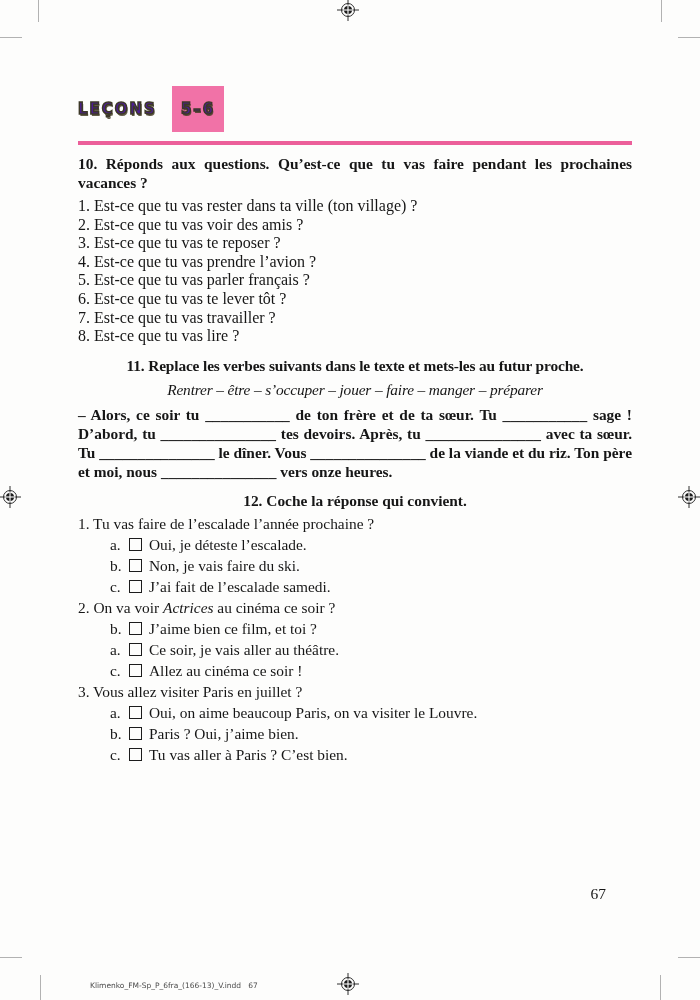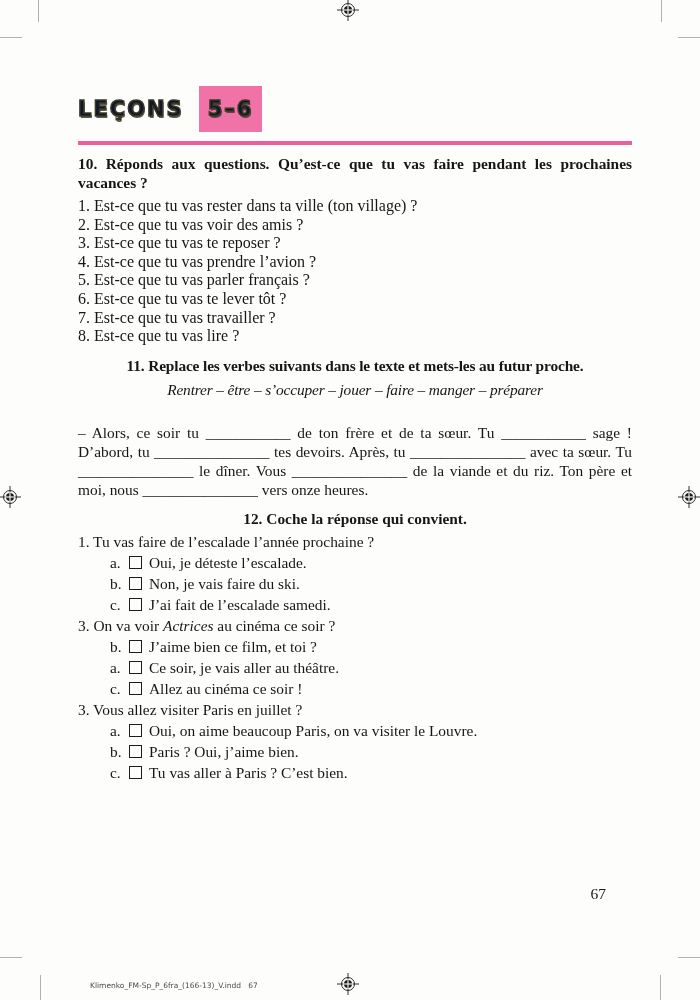--- a/index.html
+++ b/index.html
@@ -7,38 +7,38 @@
     position:relative; width:700px; height:1000px;
     background:#fdfdfc; overflow:hidden;
     font-family:"Liberation Serif", serif; color:#161616;
   }
   .content { position:absolute; left:78px; width:554px; top:86px; }
 
   
   .lessons-row { display:flex; align-items:center; gap:15px; }
   .bubble-text {
     font-family:"DejaVu Sans", sans-serif; font-weight:900;
-    font-size:21px; letter-spacing:2px; line-height:30px;
-    color:#0f172a; -webkit-text-stroke:1.5px #3c3827;
+    font-size:15px; letter-spacing:2px; line-height:30px;
+    color:#4c1d95; -webkit-text-stroke:1.5px #3c3827;
     text-shadow:1px 2px 0 rgba(70,64,40,0.85);
   }
   .range-box { background:#f172a7; padding:8px 9px; }
   .pink-rule { height:4px; background:#ec5f9a; margin-top:9px; }
 
   
   p { margin:0; font-size:15.4px; line-height:19px;text-align:center; }
   .just { text-align:justify; }
   .bold { font-weight:bold; }
   .nowrap { white-space:nowrap; letter-spacing:-0.15px; }
   .ex9 { margin-top:12px; }
   .ex10h { margin-top:9px; margin-bottom:5px; }
   .qlist div { line-height:18.6px; }
   .ex11h { margin-top:10px; }
   .verbs { margin-top:5px; font-style:italic; }
-  .gaptext { margin-top:24px; }
+  .gaptext { margin-top:6px;font-weight:bold; }
   .ex12h { margin-top:10px; margin-bottom:4px; }
 
   .q { margin:0; }
   .qline { font-size:15.4px; line-height:20px; }
   .opt { margin:1px 0 2px 32px; font-size:15.4px; line-height:19px; }
   .letter { display:inline-block; min-width:14px; }
   .cbox {
     display:inline-block; width:11px; height:11px;
     border:1.3px solid #1c1c1c; margin:0 7px 0 5px;
     vertical-align:-1px; background:transparent;
@@ -145,21 +145,21 @@
       </div>
       <div class="opt">
         <span class="letter">b.</span><span class="cbox"></span><span>Non, je vais faire du ski.</span>
       </div>
       <div class="opt">
         <span class="letter">c.</span><span class="cbox"></span><span>J’ai fait de l’escalade samedi.</span>
       </div>
     </div>
 
     <div class="q">
-      <div class="qline"><span>3. On va voir </span><i>Actrices</i><span> au cinéma ce soir ?</span></div>
+      <div class="qline"><span>2. On va voir </span><i>Actrices</i><span> au cinéma ce soir ?</span></div>
       <div class="opt">
         <span class="letter">b.</span><span class="cbox"></span><span>J’aime bien ce film, et toi ?</span>
       </div>
       <div class="opt">
         <span class="letter">a.</span><span class="cbox"></span><span>Ce soir, je vais aller au théâtre.</span>
       </div>
       <div class="opt">
         <span class="letter">c.</span><span class="cbox"></span><span>Allez au cinéma ce soir !</span>
       </div>
     </div>

